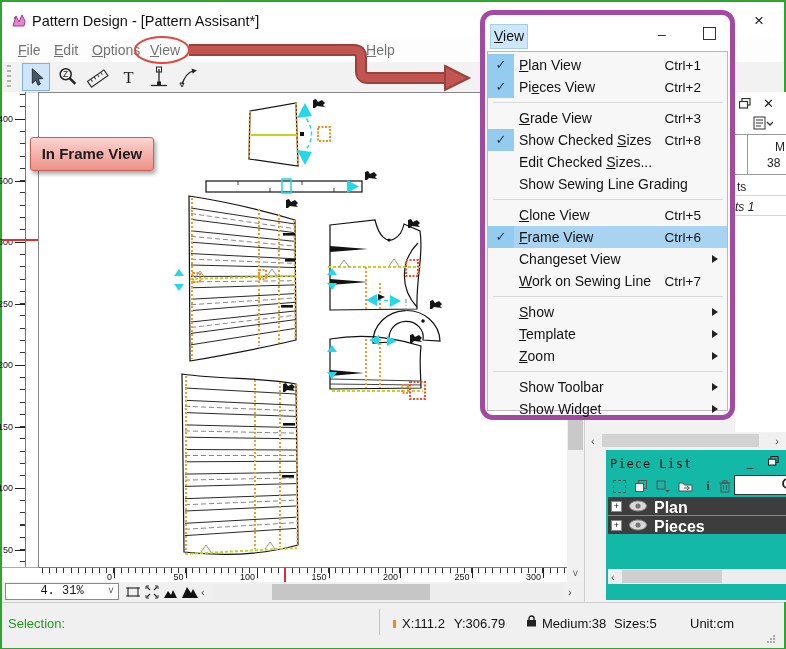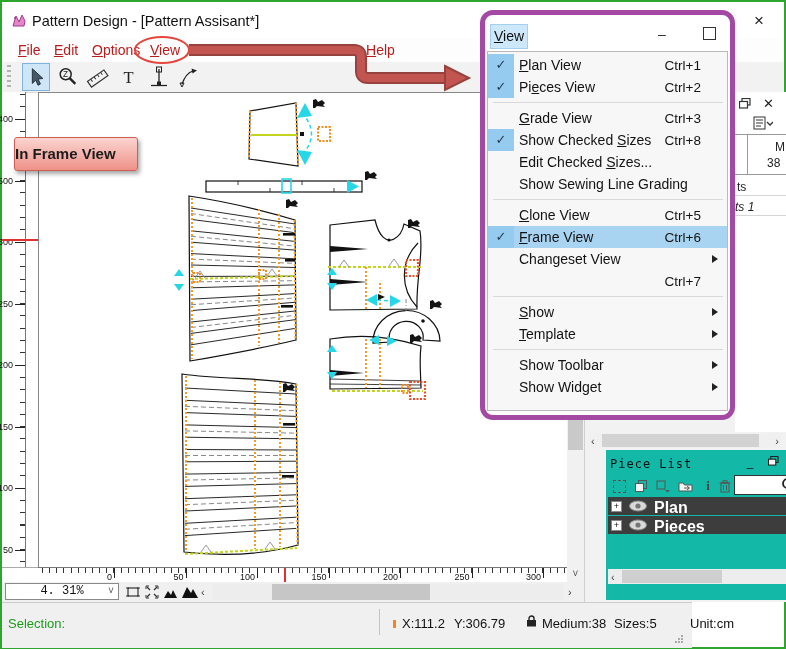--- a/index.html
+++ b/index.html
@@ -6,21 +6,21 @@
   body{width:786px;height:649px;position:relative;overflow:hidden;
        font-family:"Liberation Sans",sans-serif;background:#fff;}
   .abs{position:absolute}
   #window{position:absolute;inset:0;border:2px solid #2ea52e;background:#fff;box-sizing:border-box}
 
   
   #titlebar{left:0;top:2px;width:782px;height:34px;background:#fff}
   #title-text{left:30px;top:9px;font-size:14.5px;color:#111}
   #btn-close-main{left:744px;top:8px;width:26px;height:22px;font-size:17px;color:#222;text-align:center;line-height:22px;z-index:80}
   #menubar{left:0;top:36px;width:782px;height:24px;background:#fdfdfd}
-  .mb-item{top:2px;font-size:14px;color:#b91c1c;height:20px;line-height:20px}
+  .mb-item{top:2px;font-size:14px;color:#737373;height:20px;line-height:20px}
   #toolbar{left:0;top:60px;width:782px;height:30px;background:#f2f2f2;border-bottom:1px solid #dcdcdc}
   #tb-handle{left:5px;top:3px;width:4px;height:24px;
      background:repeating-linear-gradient(to bottom,#b3b3b3 0 2px,transparent 2px 5px)}
   .tb-btn{top:1px;width:28px;height:28px;display:flex;align-items:center;justify-content:center}
   .tb-btn.sel{background:#cfe6f8;border:1px solid #7fb2dd;box-sizing:border-box}
 
   
   #vruler{left:0;top:90px;width:24px;height:475px;background:#fff;border-right:1px solid #777;box-sizing:border-box}
   #hruler{left:36px;top:565px;width:529px;height:15px;background:#fff;border-top:1px solid #777;box-sizing:border-box}
   #ruler-corner{left:0;top:565px;width:36px;height:15px;background:#fff;border-top:1px solid #aaa}
@@ -62,34 +62,34 @@
   .pl-row{position:relative;width:196px;height:18px;background:#3d3d3d;margin-bottom:1px}
   .pl-exp{position:absolute;left:3px;top:3.5px;width:11px;height:11px;background:#fff;border:1px solid #888;box-sizing:border-box;
           font-size:9px;line-height:9px;text-align:center;color:#111}
   .pl-eye{position:absolute;left:20px;top:3px}
   .pl-name{position:absolute;left:46px;top:2px;color:#fff;font-weight:bold;font-size:16px}
   .pl-more{position:absolute;right:8px;top:0;color:#ddd;font-weight:bold}
   #pl-scroll{left:2px;top:119px;width:196px;height:15px;background:#ededed}
   #pl-scroll .thumb{left:14px;top:1px;width:100px;height:13px;background:#cfcfcf}
 
   
-  #statusbar{left:0;top:600px;width:690px;height:45px;background:#f0f0f0;border-top:1px solid #cdcdcd;font-size:13px;color:#111}
+  #statusbar{left:0;top:600px;width:782px;height:45px;background:#f0f0f0;border-top:1px solid #cdcdcd;font-size:13px;color:#111}
   #st-sel-label{left:6px;top:13px;color:#1a9c1a}
   #st-sel-text{left:72px;top:13px}
   #st-sep{left:377px;top:6px;width:1px;height:26px;background:#c4c4c4}
   #st-pen{left:391px;top:17px;width:3px;height:8px;background:#f08a1e}
   #st-x{left:400px;top:13px}#st-y{left:452px;top:13px}
   #st-lock{left:524px;top:12px}
   #st-med{left:540px;top:13px}#st-sizes{left:612px;top:13px}#st-unit{left:688px;top:13px}
   #grip{right:8px;bottom:6px;width:10px;height:10px}
 
   
-  #callout{left:12px;top:135px;width:122px;height:32px;border:1px solid #c95f55;border-radius:3px;
+  #callout{left:28px;top:135px;width:122px;height:32px;border:1px solid #c95f55;border-radius:3px;
      background:linear-gradient(#fbd4d0,#ee9288);box-shadow:2px 3px 4px rgba(0,0,0,.35);
-     font-size:15px;font-weight:600;color:#1c1c1c;text-align:left;line-height:32px;z-index:50}
+     font-size:15px;font-weight:600;color:#1c1c1c;text-align:center;line-height:32px;z-index:50}
   #anno-svg{left:0;top:0;z-index:50;pointer-events:none}
 
   
   #vm-overlay{left:478px;top:8px;width:255px;height:410px;border:5px solid #a349a4;border-radius:13px;
       background:#fff;box-sizing:border-box;z-index:60}
   #vm-header-item{left:5px;top:9px;width:38px;height:25px;background:#cde8fa;border:1px solid #a6cfec;box-sizing:border-box;
       font-size:14px;text-align:center;line-height:23px;color:#111}
   #vm-min{left:166px;top:10px;width:22px;height:20px;text-align:center;color:#333;font-size:14px;line-height:18px}
   #vm-max{left:218px;top:12px;width:13px;height:13px;border:1.4px solid #333;box-sizing:border-box}
   #vm-dropdown{left:2px;top:36px;width:241px;height:360px;background:#f7f7f7;border:1px solid #b9b9b9;box-sizing:border-box;padding-top:2px}
@@ -643,35 +643,41 @@
           <span class="mi-label"><u>F</u>rame View</span>
           <span class="mi-short">Ctrl+6</span>
         </div>
         <div class="menu-item">
           <span class="mi-check"></span>
           <span class="mi-label">Changeset View</span>
           <span class="mi-arrow"></span>
         </div>
         <div class="menu-item">
           <span class="mi-check"></span>
+          <span class="mi-label"><u>W</u>ork on Sewing Line</span>
           <span class="mi-short">Ctrl+7</span>
         </div>
         <div class="menu-sep">
           <div></div>
         </div>
         <div class="menu-item">
           <span class="mi-check"></span>
           <span class="mi-label"><u>S</u>how</span>
           <span class="mi-arrow"></span>
         </div>
         <div class="menu-item">
           <span class="mi-check"></span>
           <span class="mi-label"><u>T</u>emplate</span>
           <span class="mi-arrow"></span>
         </div>
+        <div class="menu-item">
+          <span class="mi-check"></span>
+          <span class="mi-label"><u>Z</u>oom</span>
+          <span class="mi-arrow"></span>
+        </div>
         <div class="menu-sep">
           <div></div>
         </div>
         <div class="menu-item">
           <span class="mi-check"></span>
           <span class="mi-label">Show Toolbar</span>
           <span class="mi-arrow"></span>
         </div>
         <div class="menu-item">
           <span class="mi-check"></span>

